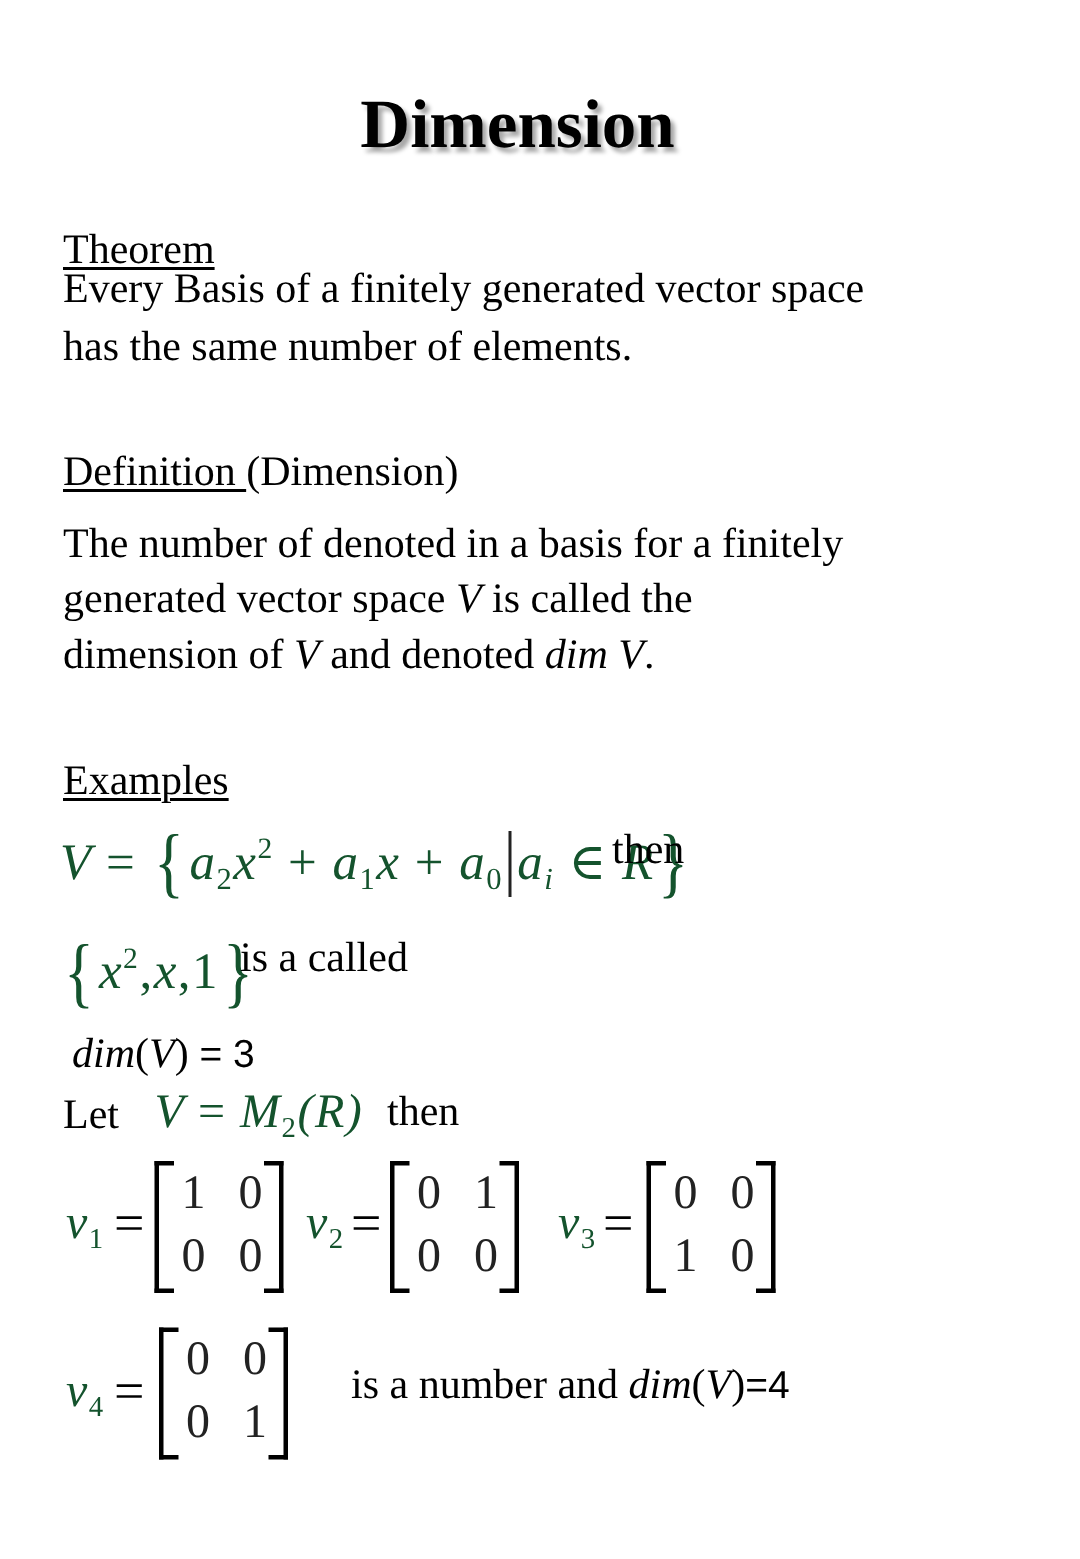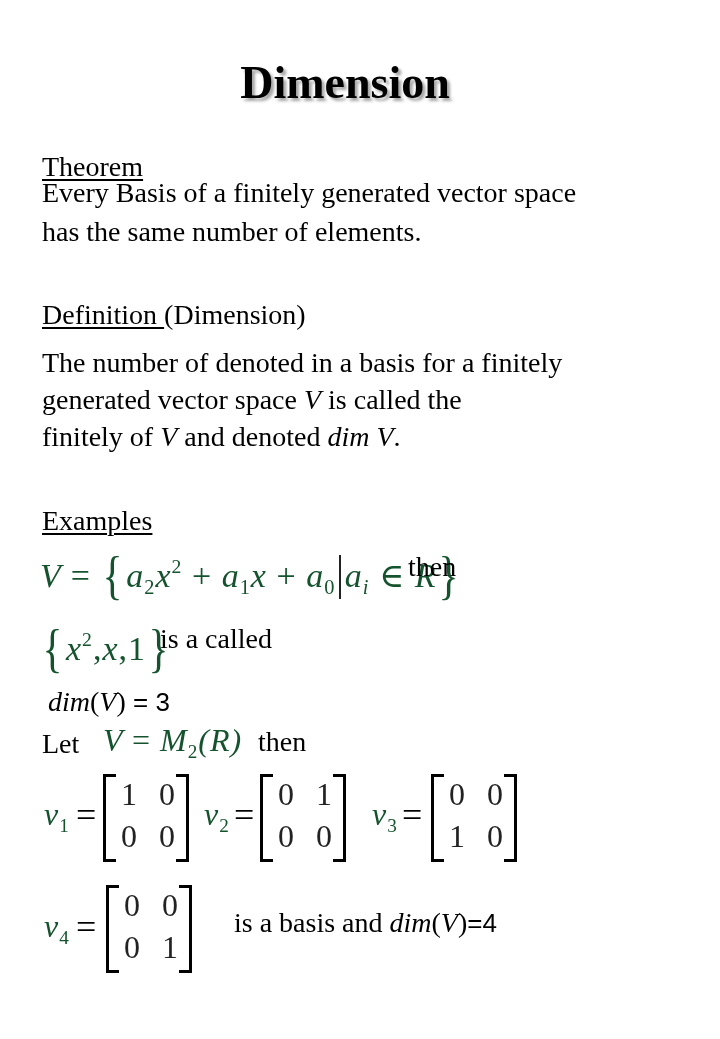--- a/index.html
+++ b/index.html
@@ -37,21 +37,21 @@
 <div class="abs txt" style="left:42px; top:214px;">has the same number of elements.</div>
 
 <div class="abs txt" style="left:42px; top:297px;text-align:center;">
   <span class="u">Definition </span><span>(Dimension)</span>
 </div>
 <div class="abs txt" style="left:42px; top:345px;">The number of denoted in a basis for a finitely</div>
 <div class="abs txt" style="left:42px; top:382px;">
   <span>generated vector space </span><span class="it">V</span><span> is called the</span>
 </div>
 <div class="abs txt" style="left:42px; top:419px;">
-  <span>finitely of </span><span class="it">V</span><span> and denoted </span><span class="it">dim V</span><span>.</span>
+  <span>dimension of </span><span class="it">V</span><span> and denoted </span><span class="it">dim V</span><span>.</span>
 </div>
 
 <div class="abs txt u" style="left:42px; top:492px;">Examples</div>
 
 <div class="abs m" style="left:40px; top:544px; font-size:34px; line-height:44px;">
   <span>V</span>
   <span class="mr">=</span>
   <span class="brace">{</span><span>a</span><span class="sub">2</span><span>x</span><span class="sup">2</span>
   <span class="mr">+</span>
   <span>a</span><span class="sub">1</span><span>x</span>
@@ -117,14 +117,14 @@
 <div class="matrix" style="left:106px; top:885px; width:86px; height:86px;">
   <div class="bracket l"></div>
   <div class="bracket r"></div>
   <div class="cell" style="left:12px; top:2px;">0</div>
   <div class="cell" style="left:50px; top:2px;">0</div>
   <div class="cell" style="left:12px; top:44px;">0</div>
   <div class="cell" style="left:50px; top:44px;">1</div>
 </div>
 
 <div class="abs txt" style="left:234px; top:905px;">
-  <span>is a basis and </span><span class="it">dim</span><span>(</span><span class="it">V</span><span>)</span><span class="sans" style="font-size:26px;">=4</span>
+  <span>is a number and </span><span class="it">dim</span><span>(</span><span class="it">V</span><span>)</span><span class="sans" style="font-size:26px;">=4</span>
 </div>
 
 </body></html>

